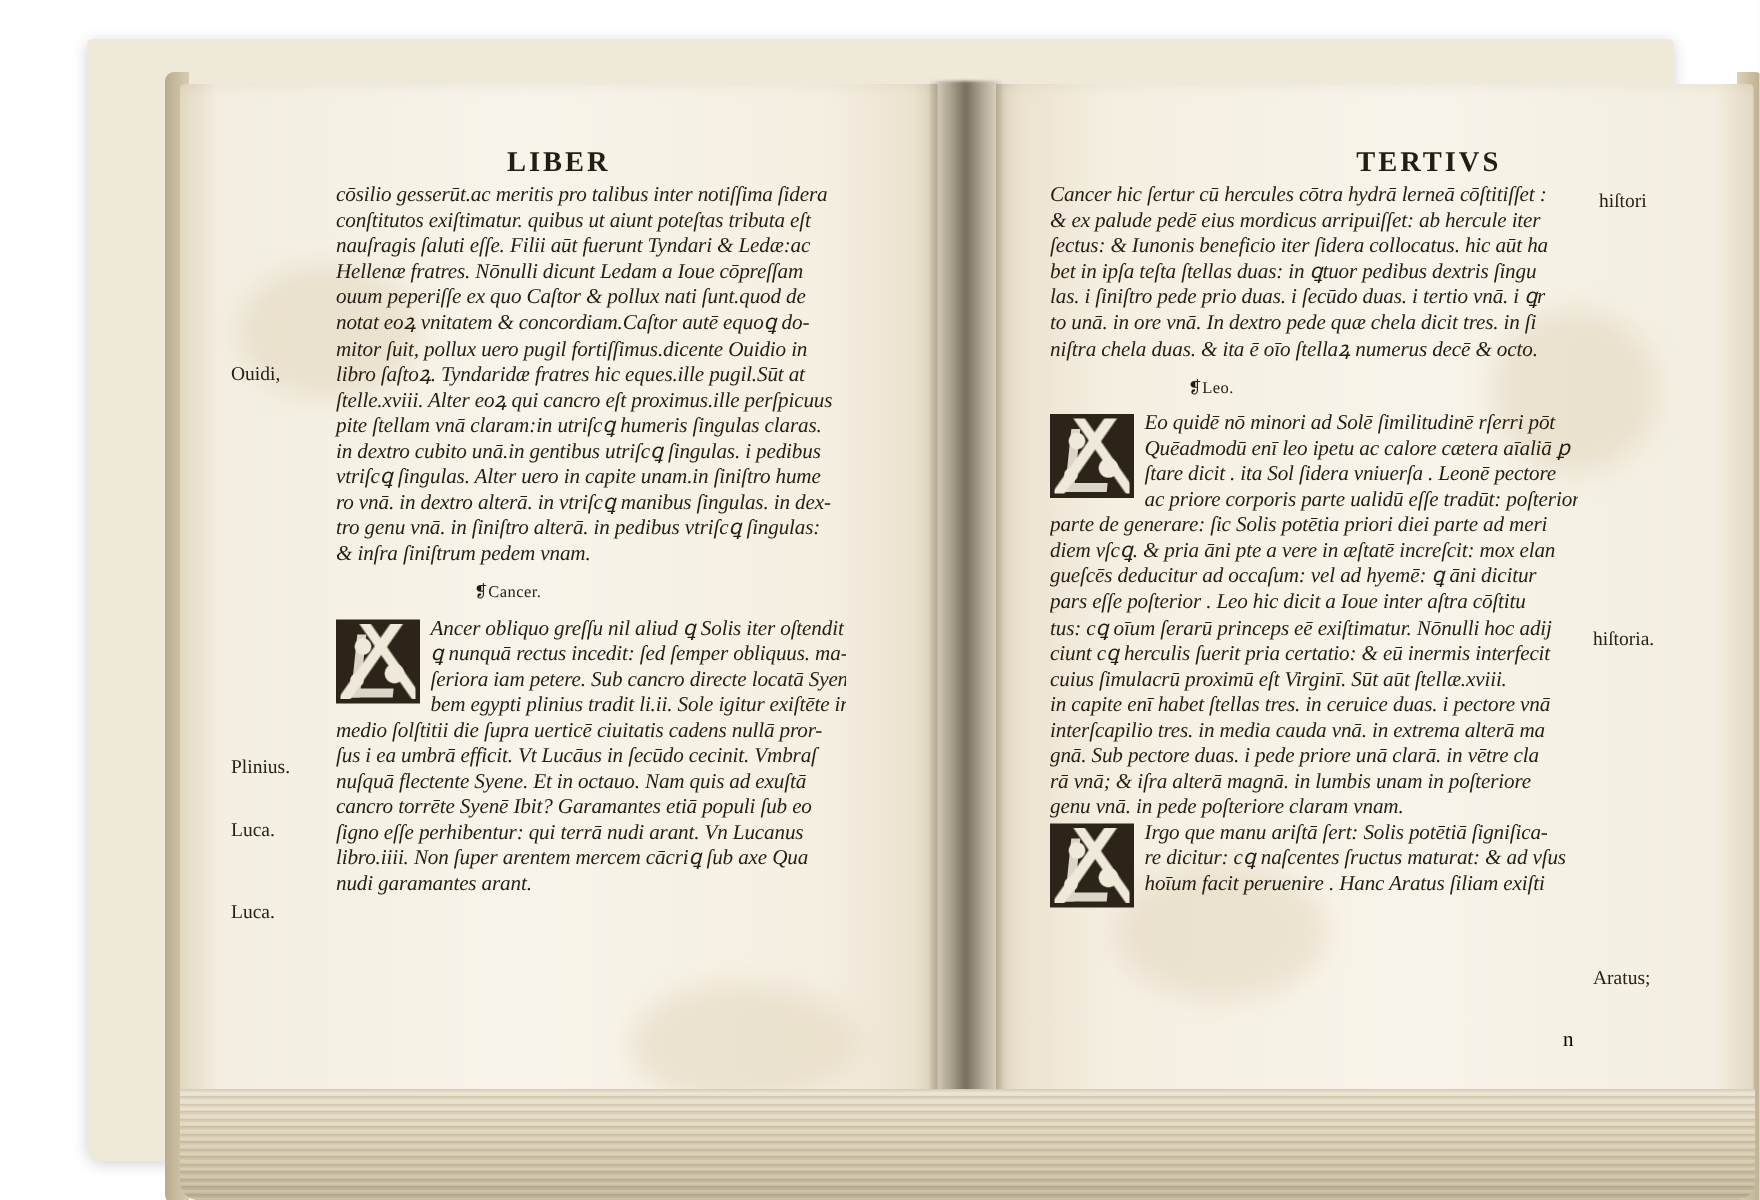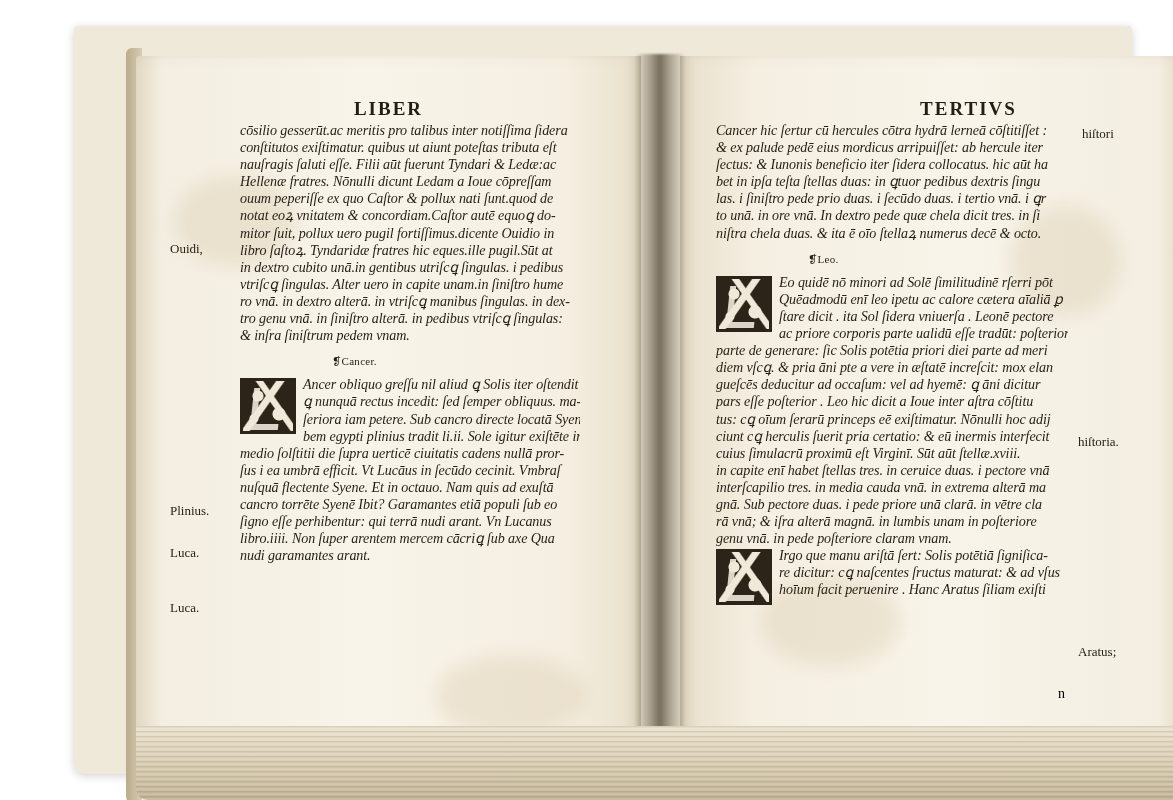--- a/index.html
+++ b/index.html
@@ -25,21 +25,20 @@
   
   .book {
     position: absolute;
     left: 58px;
     top: 26px;
     width: 1058px;
     height: 748px;
     background: #efe9da;
     border-radius: 4px 4px 10px 10px;
     box-shadow: 0 2px 10px rgba(0,0,0,0.18);
-    margin-left: 16px;
   }
 
   
   .fore-edge-bottom {
     position: absolute;
     left: 62px;
     top: 700px;
     width: 1050px;
     height: 74px;
     background: linear-gradient(to bottom, #e9e1cd 0%, #ded3ba 35%, #cfc2a5 70%, #bfb094 100%);
@@ -230,20 +229,22 @@
       <div class="col">
         <p>
           <span class="line">cōsilio gesserūt.ac meritis pro talibus inter notiſſima ſidera</span>
           <span class="line">conſtitutos exiſtimatur. quibus ut aiunt poteſtas tributa eſt</span>
           <span class="line">nauſragis ſaluti eſſe. Filii aūt fuerunt Tyndari &amp; Ledæ:ac</span>
           <span class="line">Hellenæ fratres. Nōnulli dicunt Ledam a Ioue cōpreſſam</span>
           <span class="line">ouum peperiſſe ex quo Caſtor &amp; pollux nati ſunt.quod de</span>
           <span class="line">notat eoꝝ vnitatem &amp; concordiam.Caſtor autē equoꝗ do-</span>
           <span class="line">mitor ſuit, pollux uero pugil fortiſſimus.dicente Ouidio in</span>
           <span class="line">libro ſaſtoꝝ. Tyndaridæ fratres hic eques.ille pugil.Sūt at</span>
+          <span class="line">ſtelle.xviii. Alter eoꝝ qui cancro eſt proximus.ille perſpicuus</span>
+          <span class="line">pite ſtellam vnā claram:in utriſcꝗ humeris ſingulas claras.</span>
           <span class="line">in dextro cubito unā.in gentibus utriſcꝗ ſingulas. i pedibus</span>
           <span class="line">vtriſcꝗ ſingulas. Alter uero in capite unam.in ſiniſtro hume</span>
           <span class="line">ro vnā. in dextro alterā. in vtriſcꝗ manibus ſingulas. in dex-</span>
           <span class="line">tro genu vnā. in ſiniſtro alterā. in pedibus vtriſcꝗ ſingulas:</span>
           <span class="line">&amp; inſra ſiniſtrum pedem vnam.</span>
         </p>
 
         <span class="section-head">❡Cancer.</span>
 
         <p class="para-with-initial">
@@ -311,21 +312,21 @@
 
         <p class="para-with-initial">
           <span class="initial"></span>
           <span class="line">Irgo que manu ariſtā ſert: Solis potētiā ſigniſica-</span>
           <span class="line">re dicitur: cꝗ naſcentes ſructus maturat: &amp; ad vſus</span>
           <span class="line">hoīum facit peruenire . Hanc Aratus ſiliam exiſti</span>
         </p>
       </div>
 
       <div class="marginal" style="left:402px; top:70px;">hiſtori</div>
-      <div class="marginal" style="left:398px; top:378px;text-align:center;">hiſtoria.</div>
+      <div class="marginal" style="left:398px; top:362px;text-align:center;">hiſtoria.</div>
       <div class="marginal" style="left:398px; top:588px;">Aratus;</div>
 
       <div class="signature">n</div>
     </div>
 
     <div class="gutter"></div>
     <div class="fore-edge-bottom"></div>
 
   </div>
 </div>

